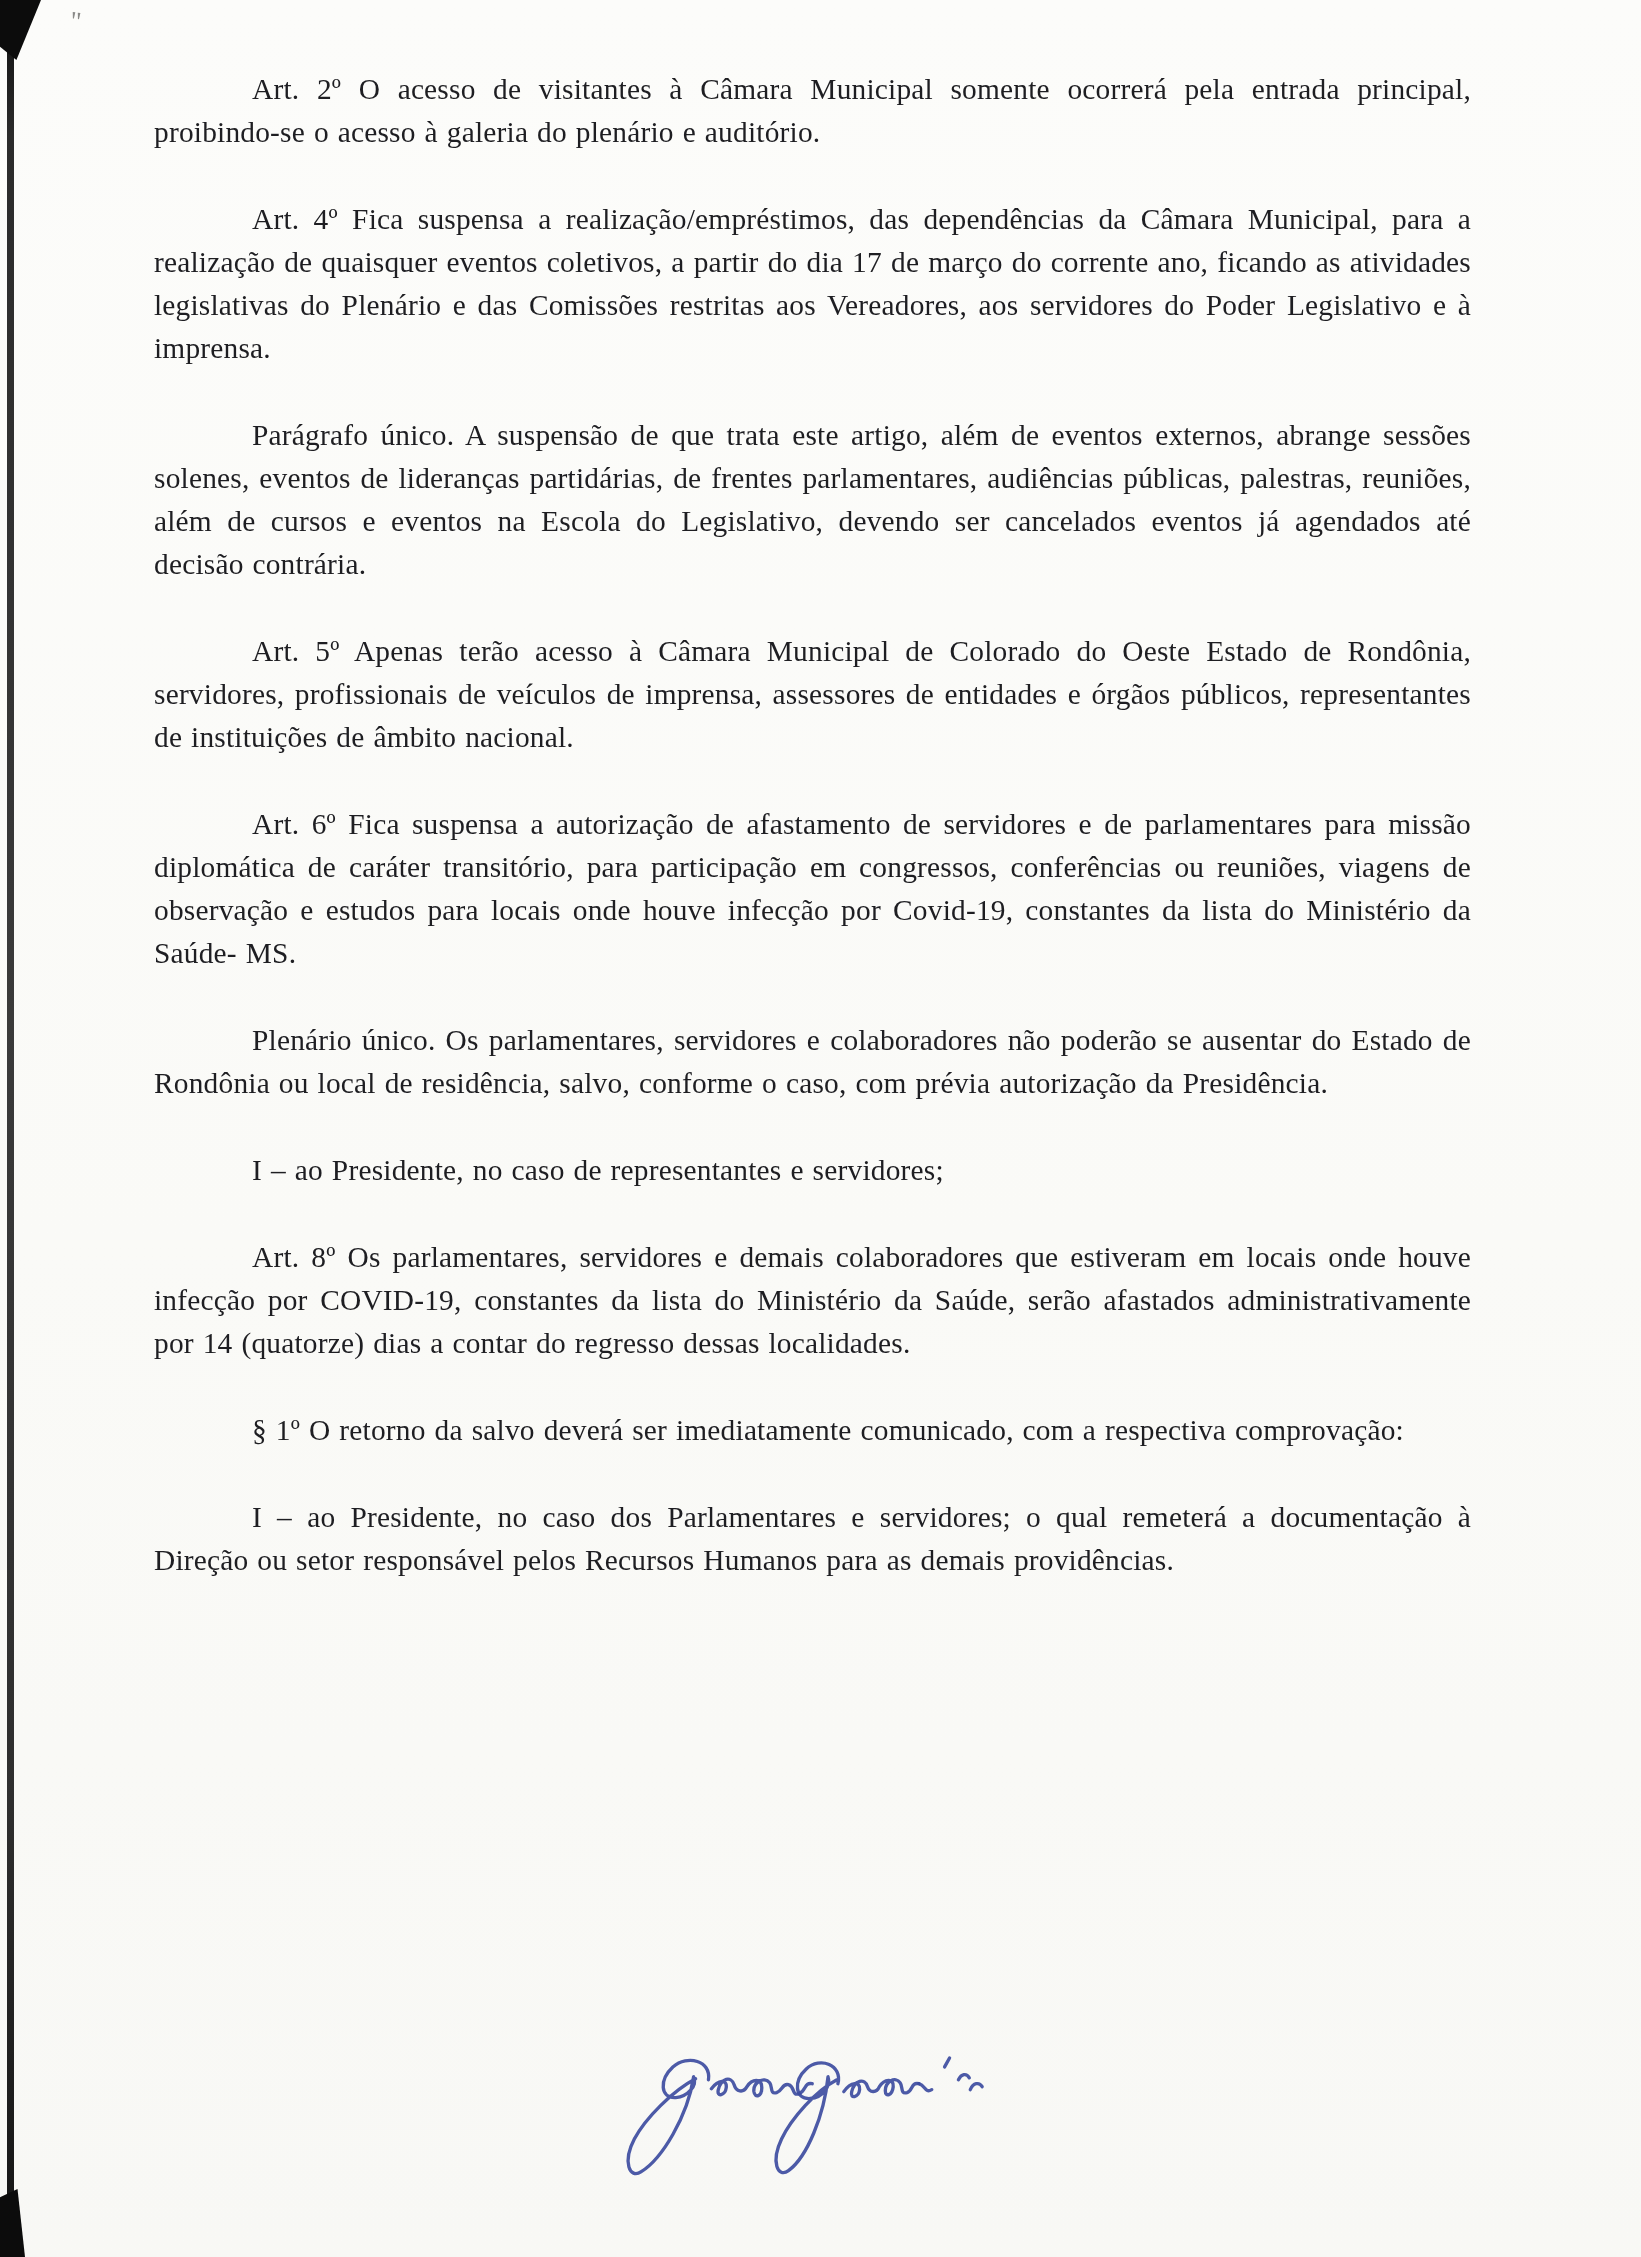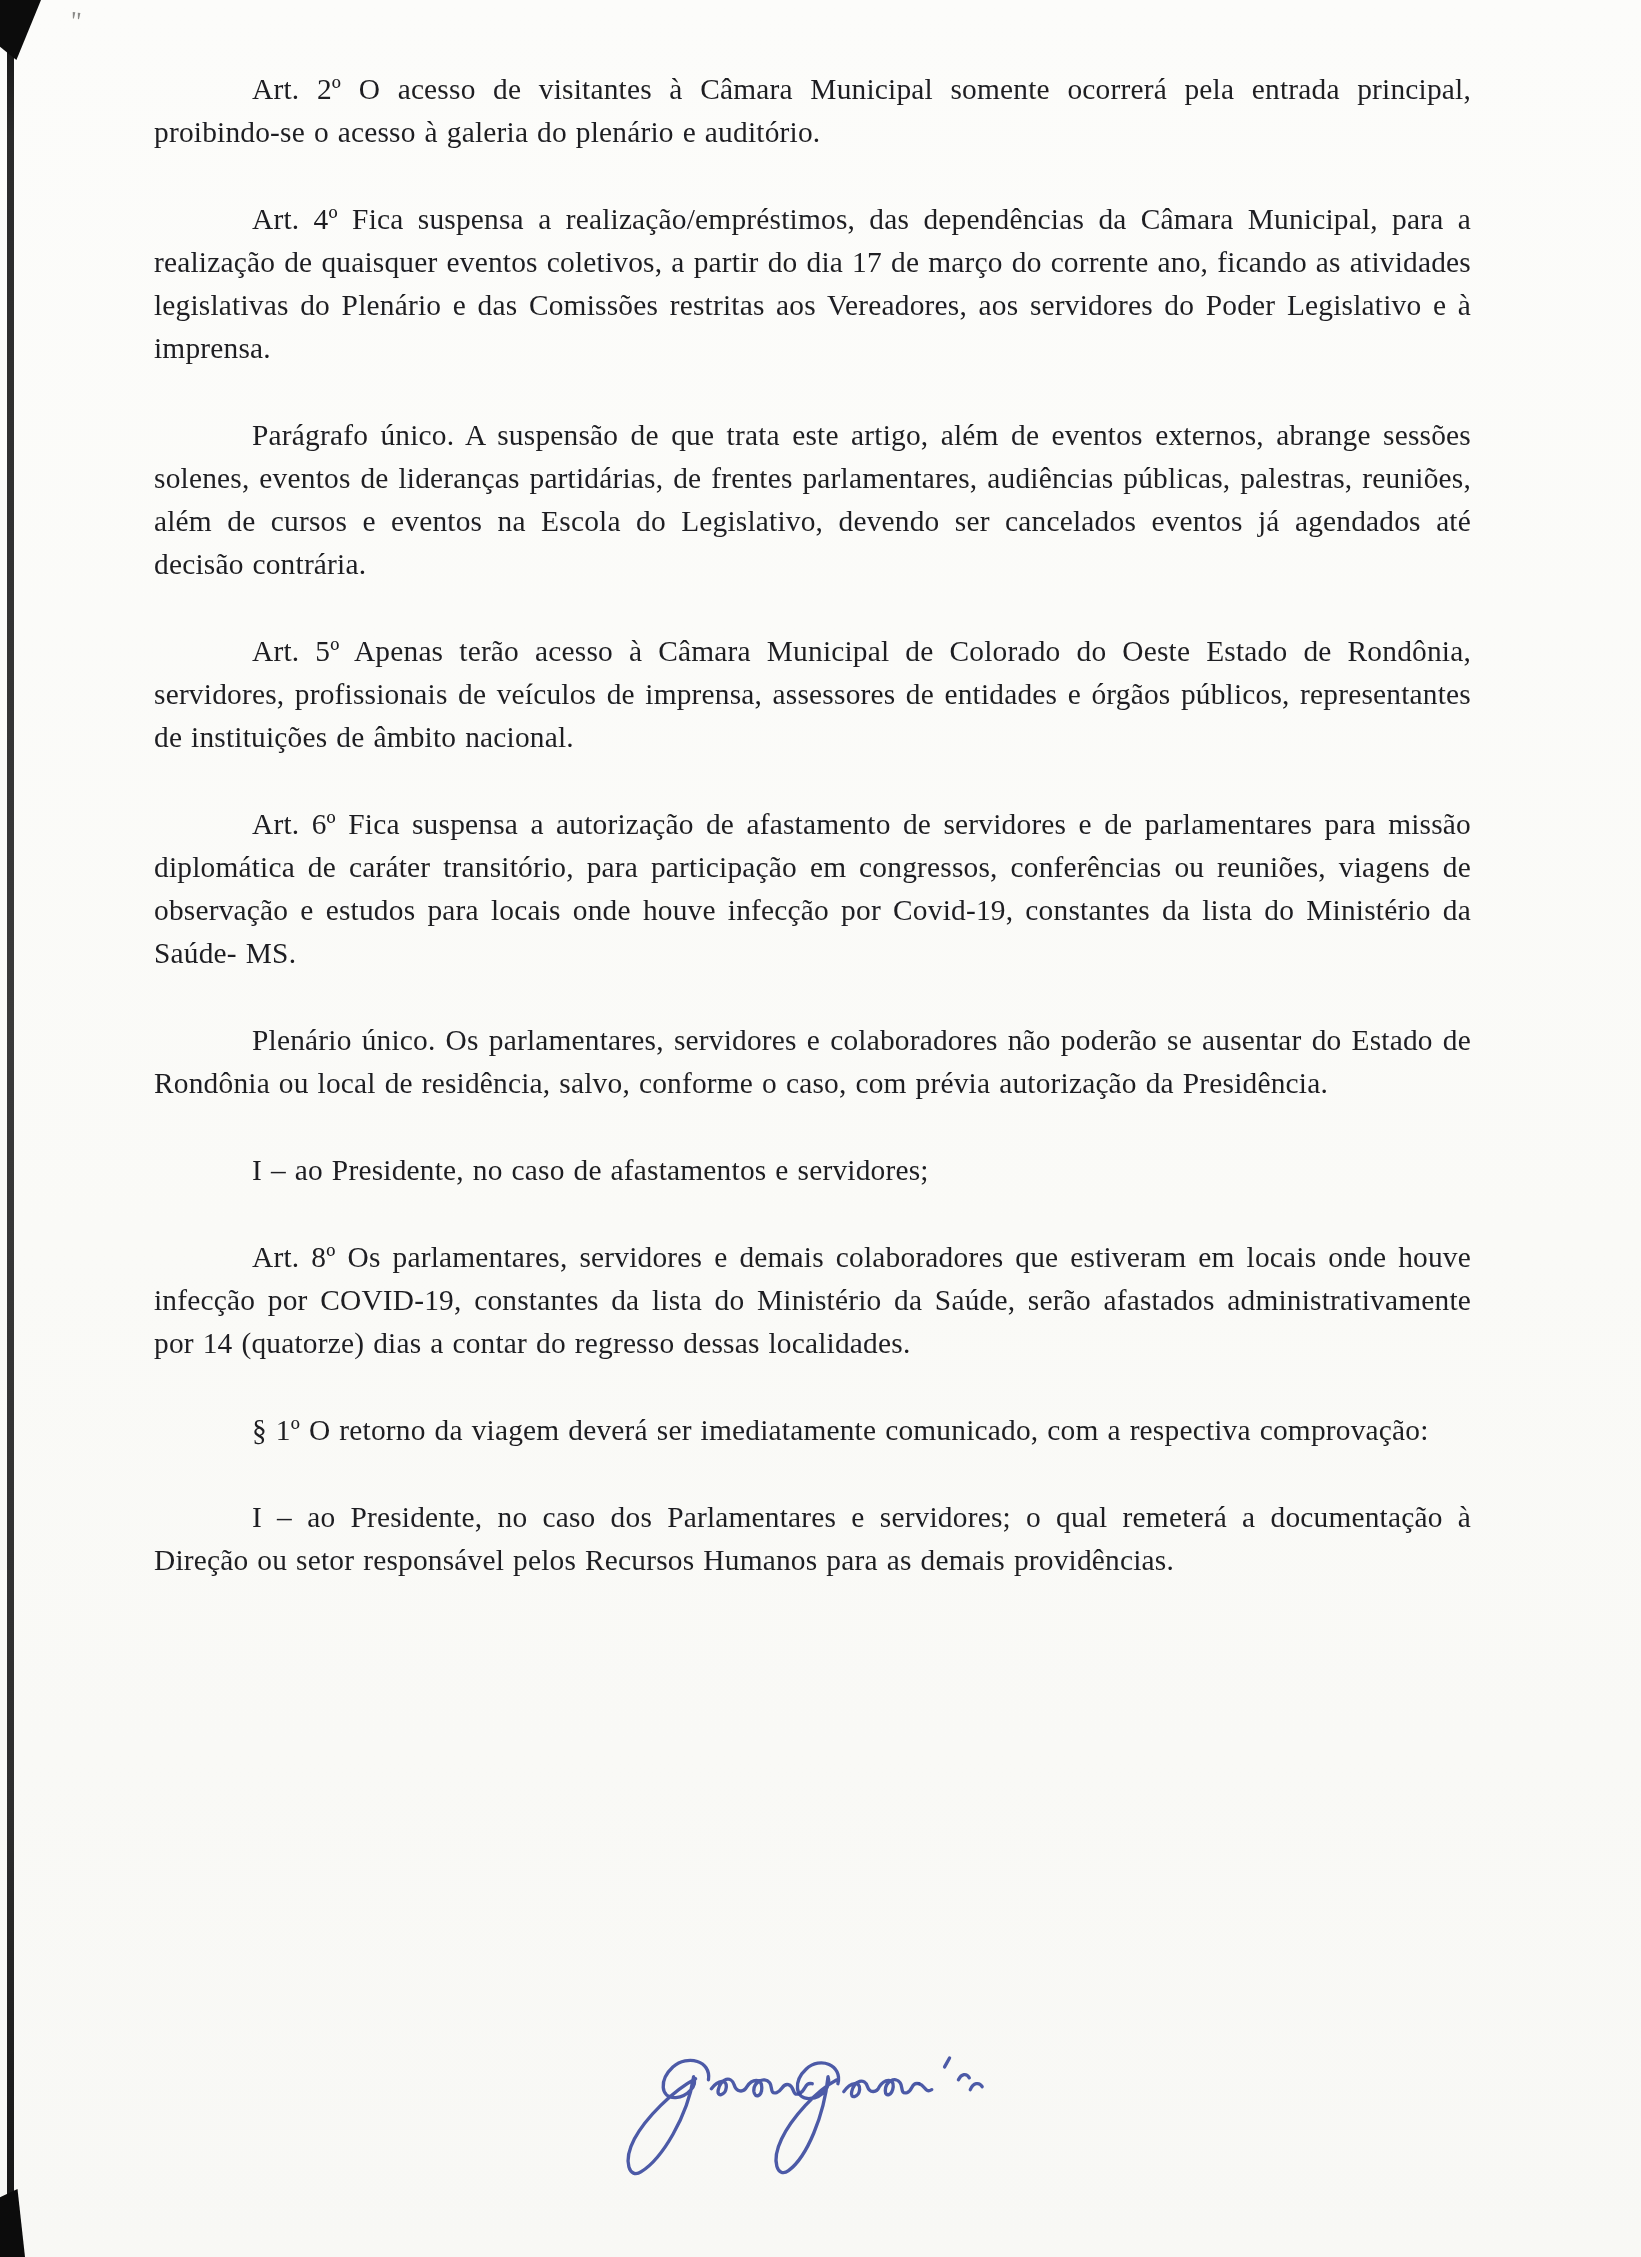--- a/index.html
+++ b/index.html
@@ -67,23 +67,23 @@
   <div class="scan-blob-bottom"></div>
   <span class="artifact-quote">"</span>
 
   <div class="content" id="paragraphs">
       <p class="para">Art. 2º O acesso de visitantes à Câmara Municipal somente ocorrerá pela entrada principal, proibindo-se o acesso à galeria do plenário e auditório.</p>
       <p class="para">Art. 4º Fica suspensa a realização/empréstimos, das dependências da Câmara Municipal, para a realização de quaisquer eventos coletivos, a partir do dia 17 de março do corrente ano, ficando as atividades legislativas do Plenário e das Comissões restritas aos Vereadores, aos servidores do Poder Legislativo e à imprensa.</p>
       <p class="para">Parágrafo único. A suspensão de que trata este artigo, além de eventos externos, abrange sessões solenes, eventos de lideranças partidárias, de frentes parlamentares, audiências públicas, palestras, reuniões, além de cursos e eventos na Escola do Legislativo, devendo ser cancelados eventos já agendados até decisão contrária.</p>
       <p class="para">Art. 5º Apenas terão acesso à Câmara Municipal de Colorado do Oeste Estado de Rondônia, servidores, profissionais de veículos de imprensa, assessores de entidades e órgãos públicos, representantes de instituições de âmbito nacional.</p>
       <p class="para">Art. 6º Fica suspensa a autorização de afastamento de servidores e de parlamentares para missão diplomática de caráter transitório, para participação em congressos, conferências ou reuniões, viagens de observação e estudos para locais onde houve infecção por Covid-19, constantes da lista do Ministério da Saúde- MS.</p>
       <p class="para">Plenário único. Os parlamentares, servidores e colaboradores não poderão se ausentar do Estado de Rondônia ou local de residência, salvo, conforme o caso, com prévia autorização da Presidência.</p>
-      <p class="para">I – ao Presidente, no caso de afastamentos e servidores;</p>
+      <p class="para">I – ao Presidente, no caso de representantes e servidores;</p>
       <p class="para">Art. 8º Os parlamentares, servidores e demais colaboradores que estiveram em locais onde houve infecção por COVID-19, constantes da lista do Ministério da Saúde, serão afastados administrativamente por 14 (quatorze) dias a contar do regresso dessas localidades.</p>
-      <p class="para">§ 1º O retorno da viagem deverá ser imediatamente comunicado, com a respectiva comprovação:</p>
+      <p class="para">§ 1º O retorno da salvo deverá ser imediatamente comunicado, com a respectiva comprovação:</p>
       <p class="para">I – ao Presidente, no caso dos Parlamentares e servidores; o qual remeterá a documentação à Direção ou setor responsável pelos Recursos Humanos para as demais providências.</p>
     </div>
 
   <svg class="signature" viewBox="0 0 420 200" aria-hidden="true">
 
     <path d="M131,35 C134,16 110,9 95,22 C81,35 82,54 98,53 C110,52 120,41 116,32 C110,72 84,115 63,128 C51,136 44,118 56,95 C67,74 95,46 118,34"></path>
 
     <path d="M134,44 C141,35 150,34 149,43 C148,51 139,53 141,45 C144,33 154,31 157,40 C159,47 166,49 170,42 C175,34 185,33 185,43 C185,52 178,54 177,47 C176,38 187,31 193,38 C196,42 193,50 200,48 C206,46 206,38 212,40 C219,42 215,52 223,49 C230,46 228,37 236,39"></path>
 
     <path d="M262,39 C267,20 244,11 230,24 C217,36 218,55 234,54 C247,53 255,41 252,32 C248,71 231,113 212,127 C201,135 194,118 205,95 C215,74 240,46 261,35"></path>

